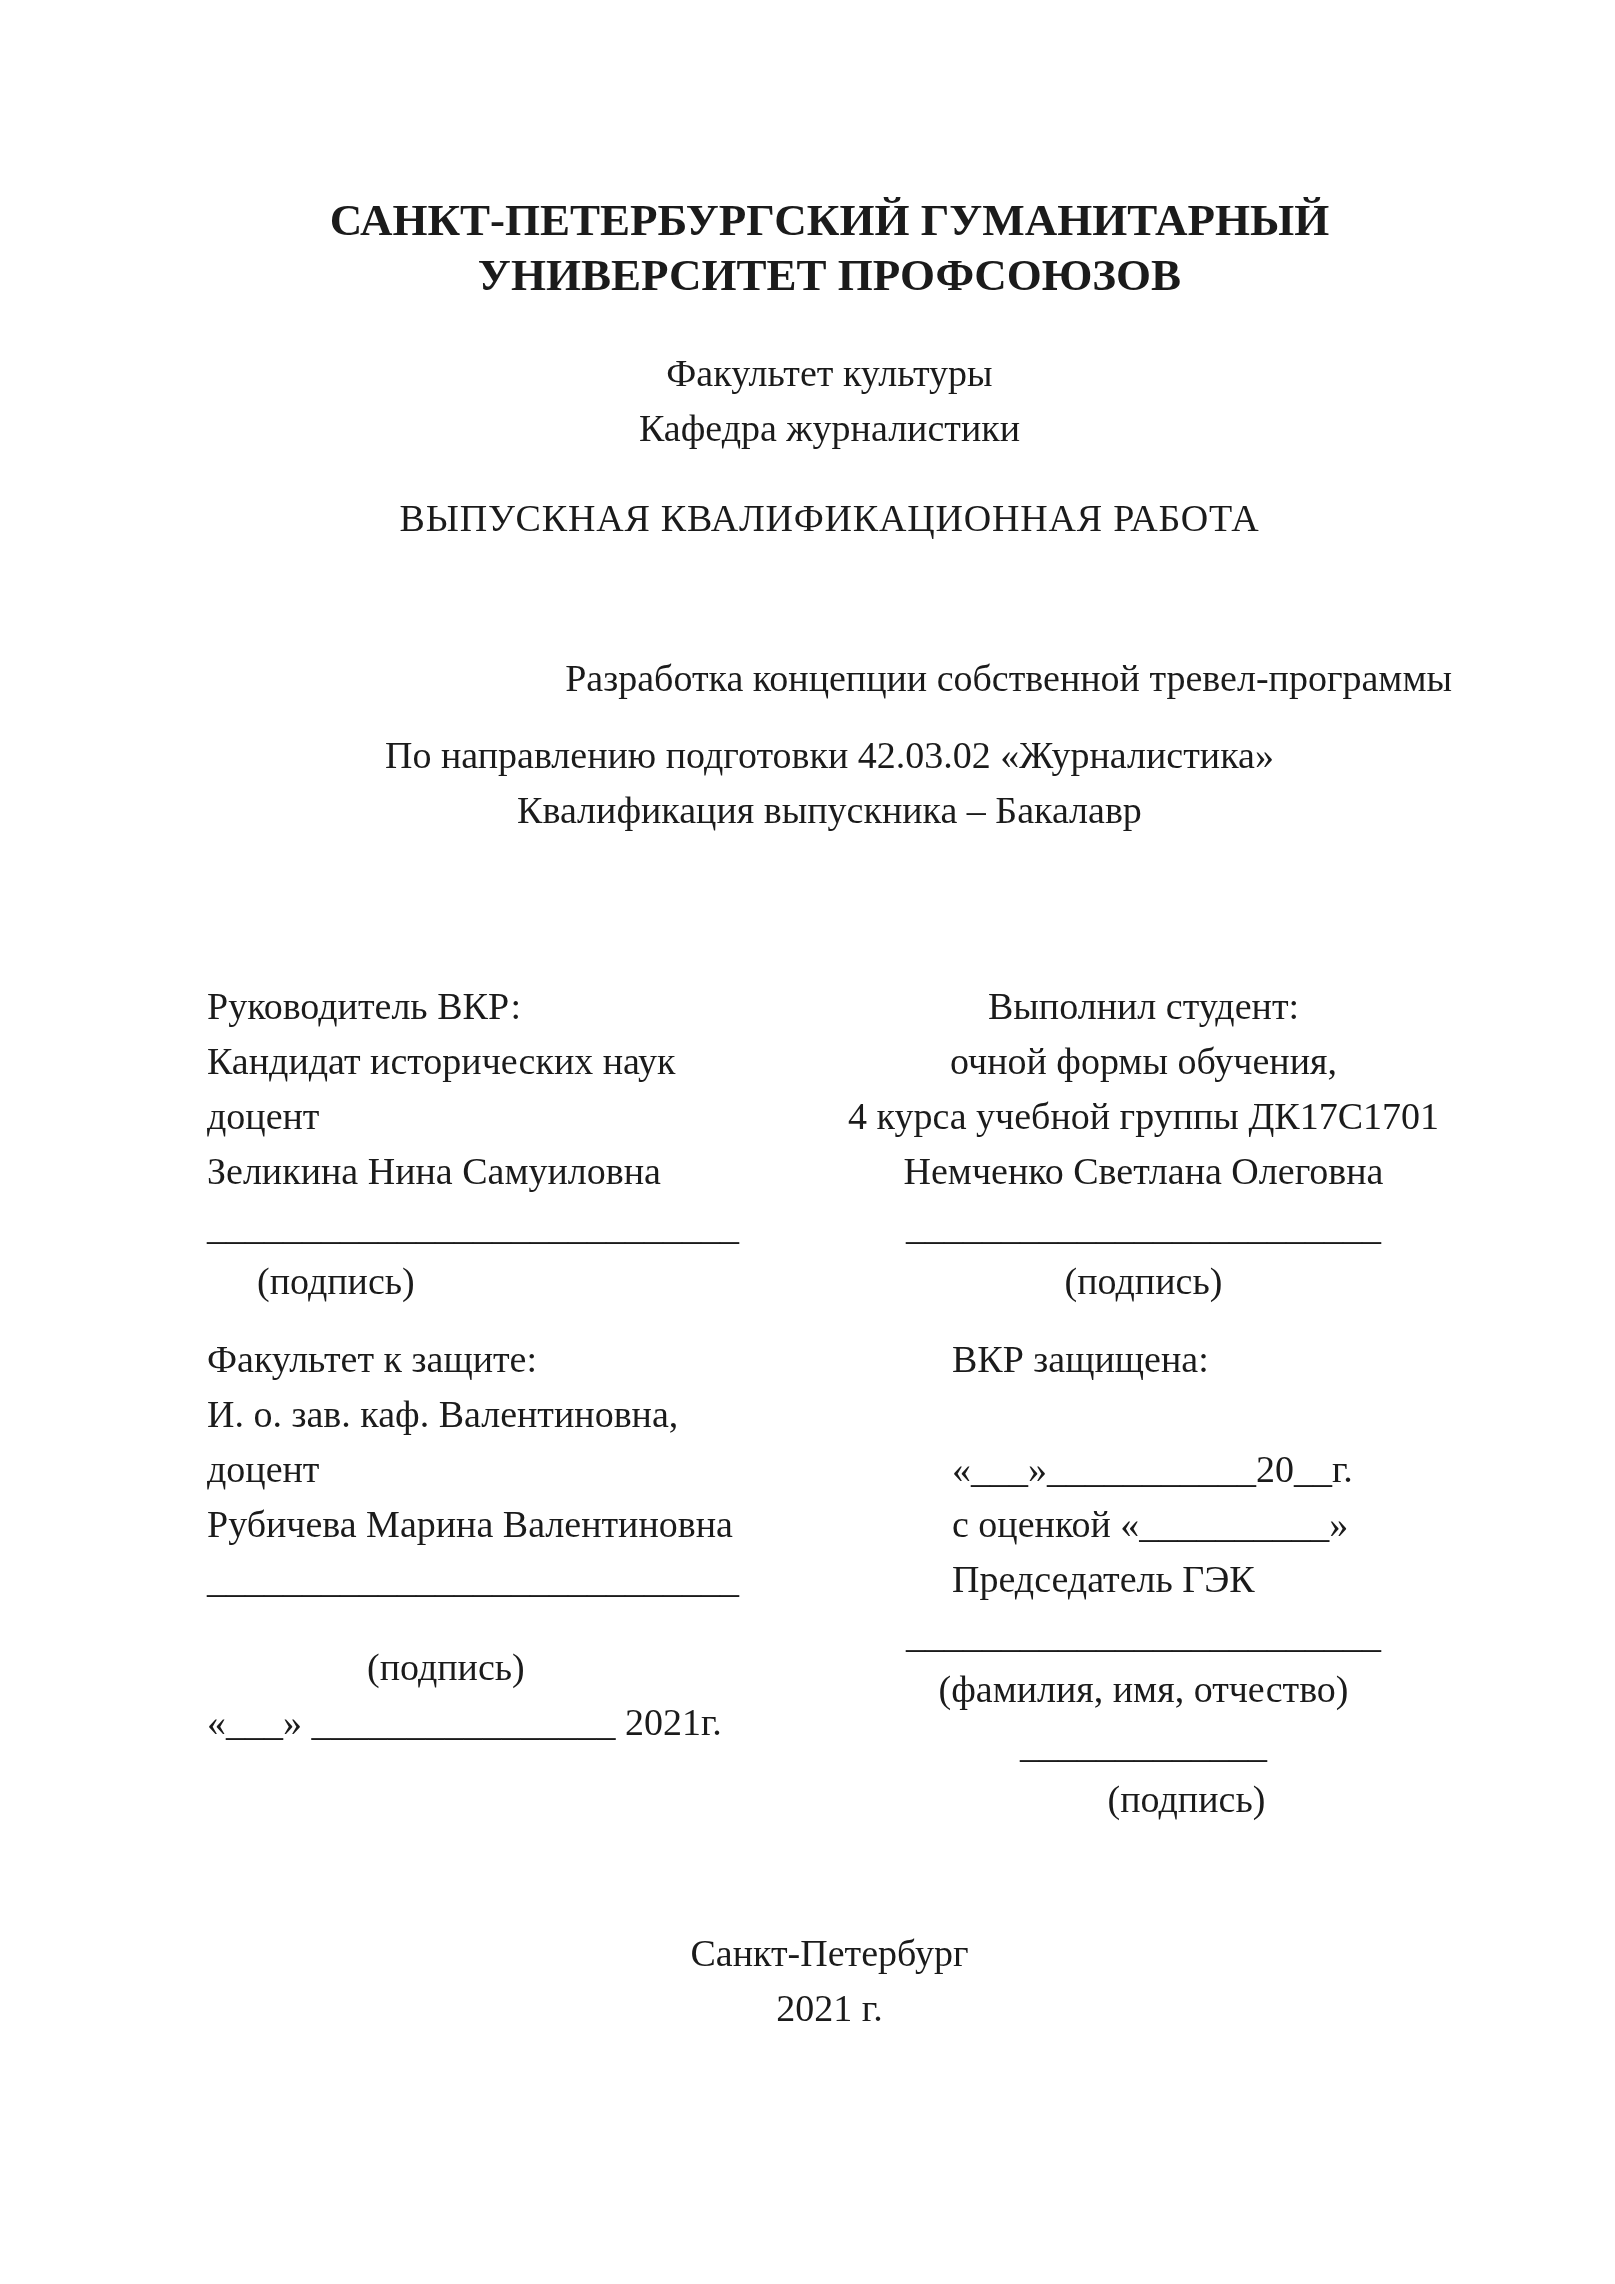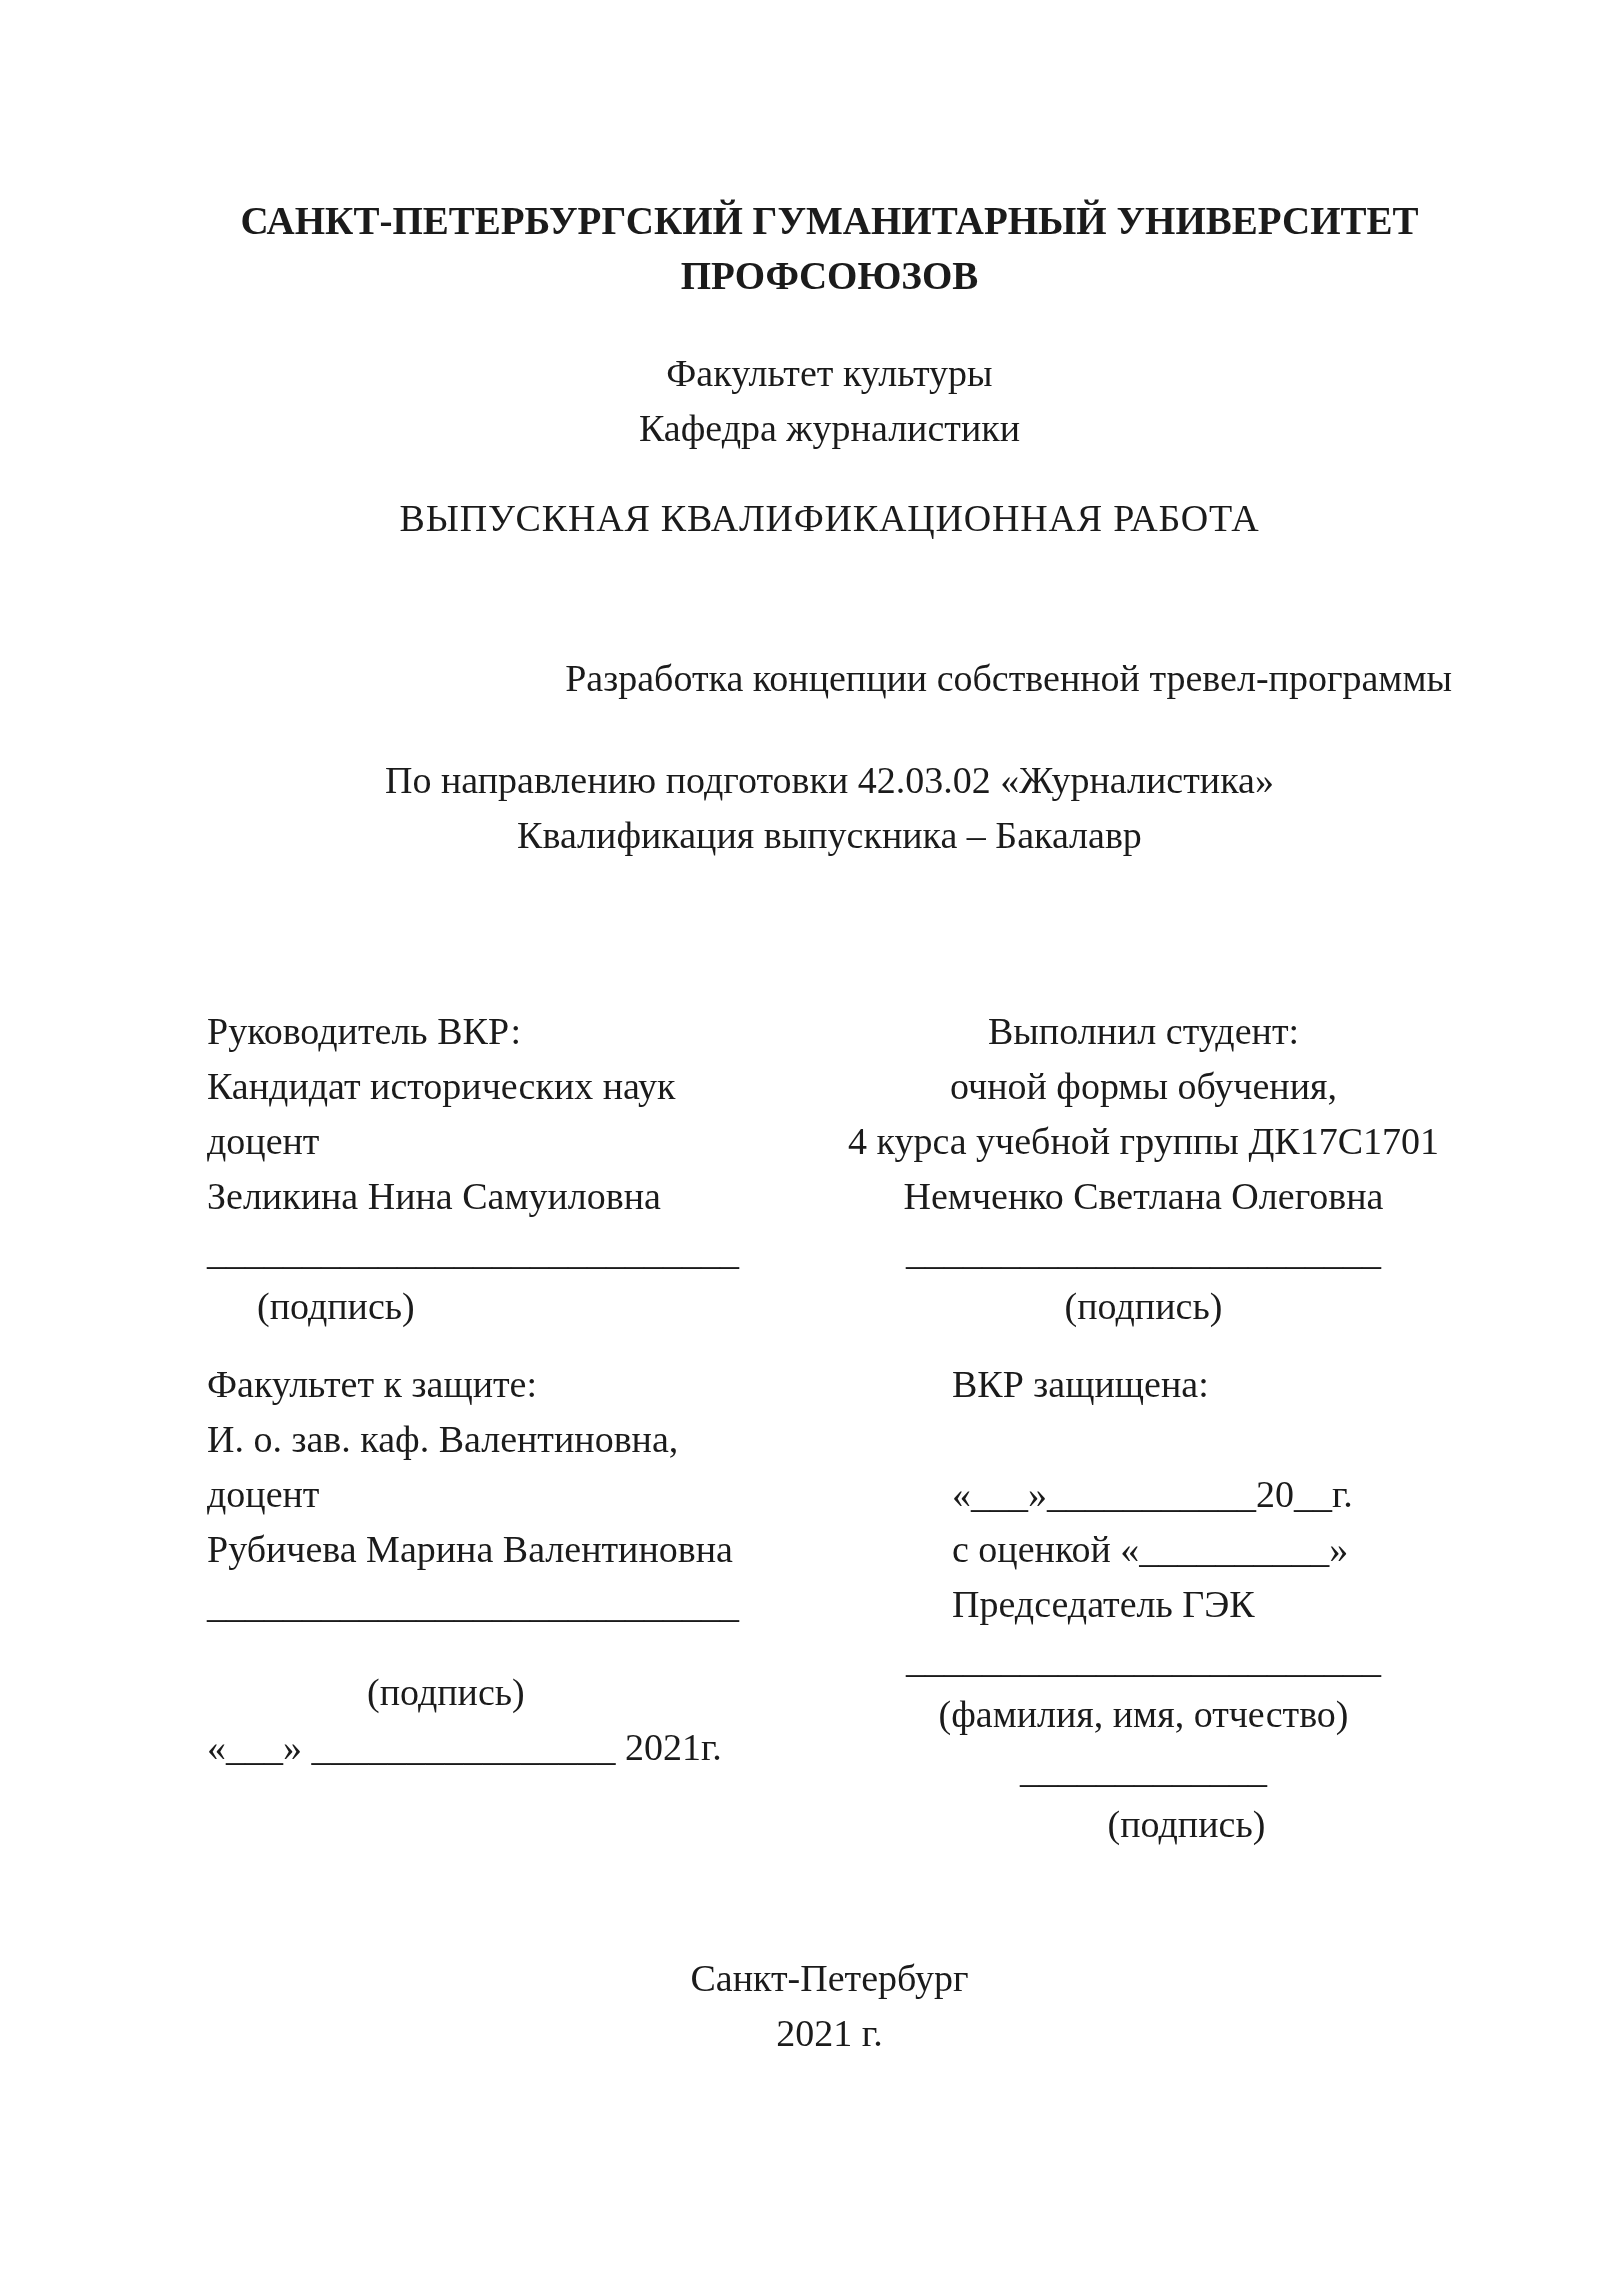--- a/index.html
+++ b/index.html
@@ -11,29 +11,29 @@
     margin: 0 auto;
     background: #ffffff;
     color: #1b1b1b;
     font-family: "Liberation Serif", serif;
     font-size: 38px;
     line-height: 55px;
     padding: 193px 164px 0 207px;
   }
   .university {
     font-weight: bold;
-    font-size: 39px;
+    font-size: 45px;
     max-width: 1188px;
     margin: 0 auto;
     text-align: center;
   }
   .subhead { margin-top: 43px; text-align: center; }
   .worktype { margin-top: 35px; text-align: center; letter-spacing: 0.8px; }
   .thesis-title { margin-top: 105px; text-align: right; }
-  .direction-block { margin-top: 47px; text-align: center; }
+  .direction-block { margin-top: 22px; text-align: center; }
   .columns {
     margin-top: 141px;
     display: flex;
     justify-content: space-between;
     align-items: flex-start;
     gap: 32px;
   }
   .col-left { width: 578px; text-align: left; }
   .col-right { width: 617px; text-align: center; }
   .row { line-height: 55px; white-space: nowrap; }

